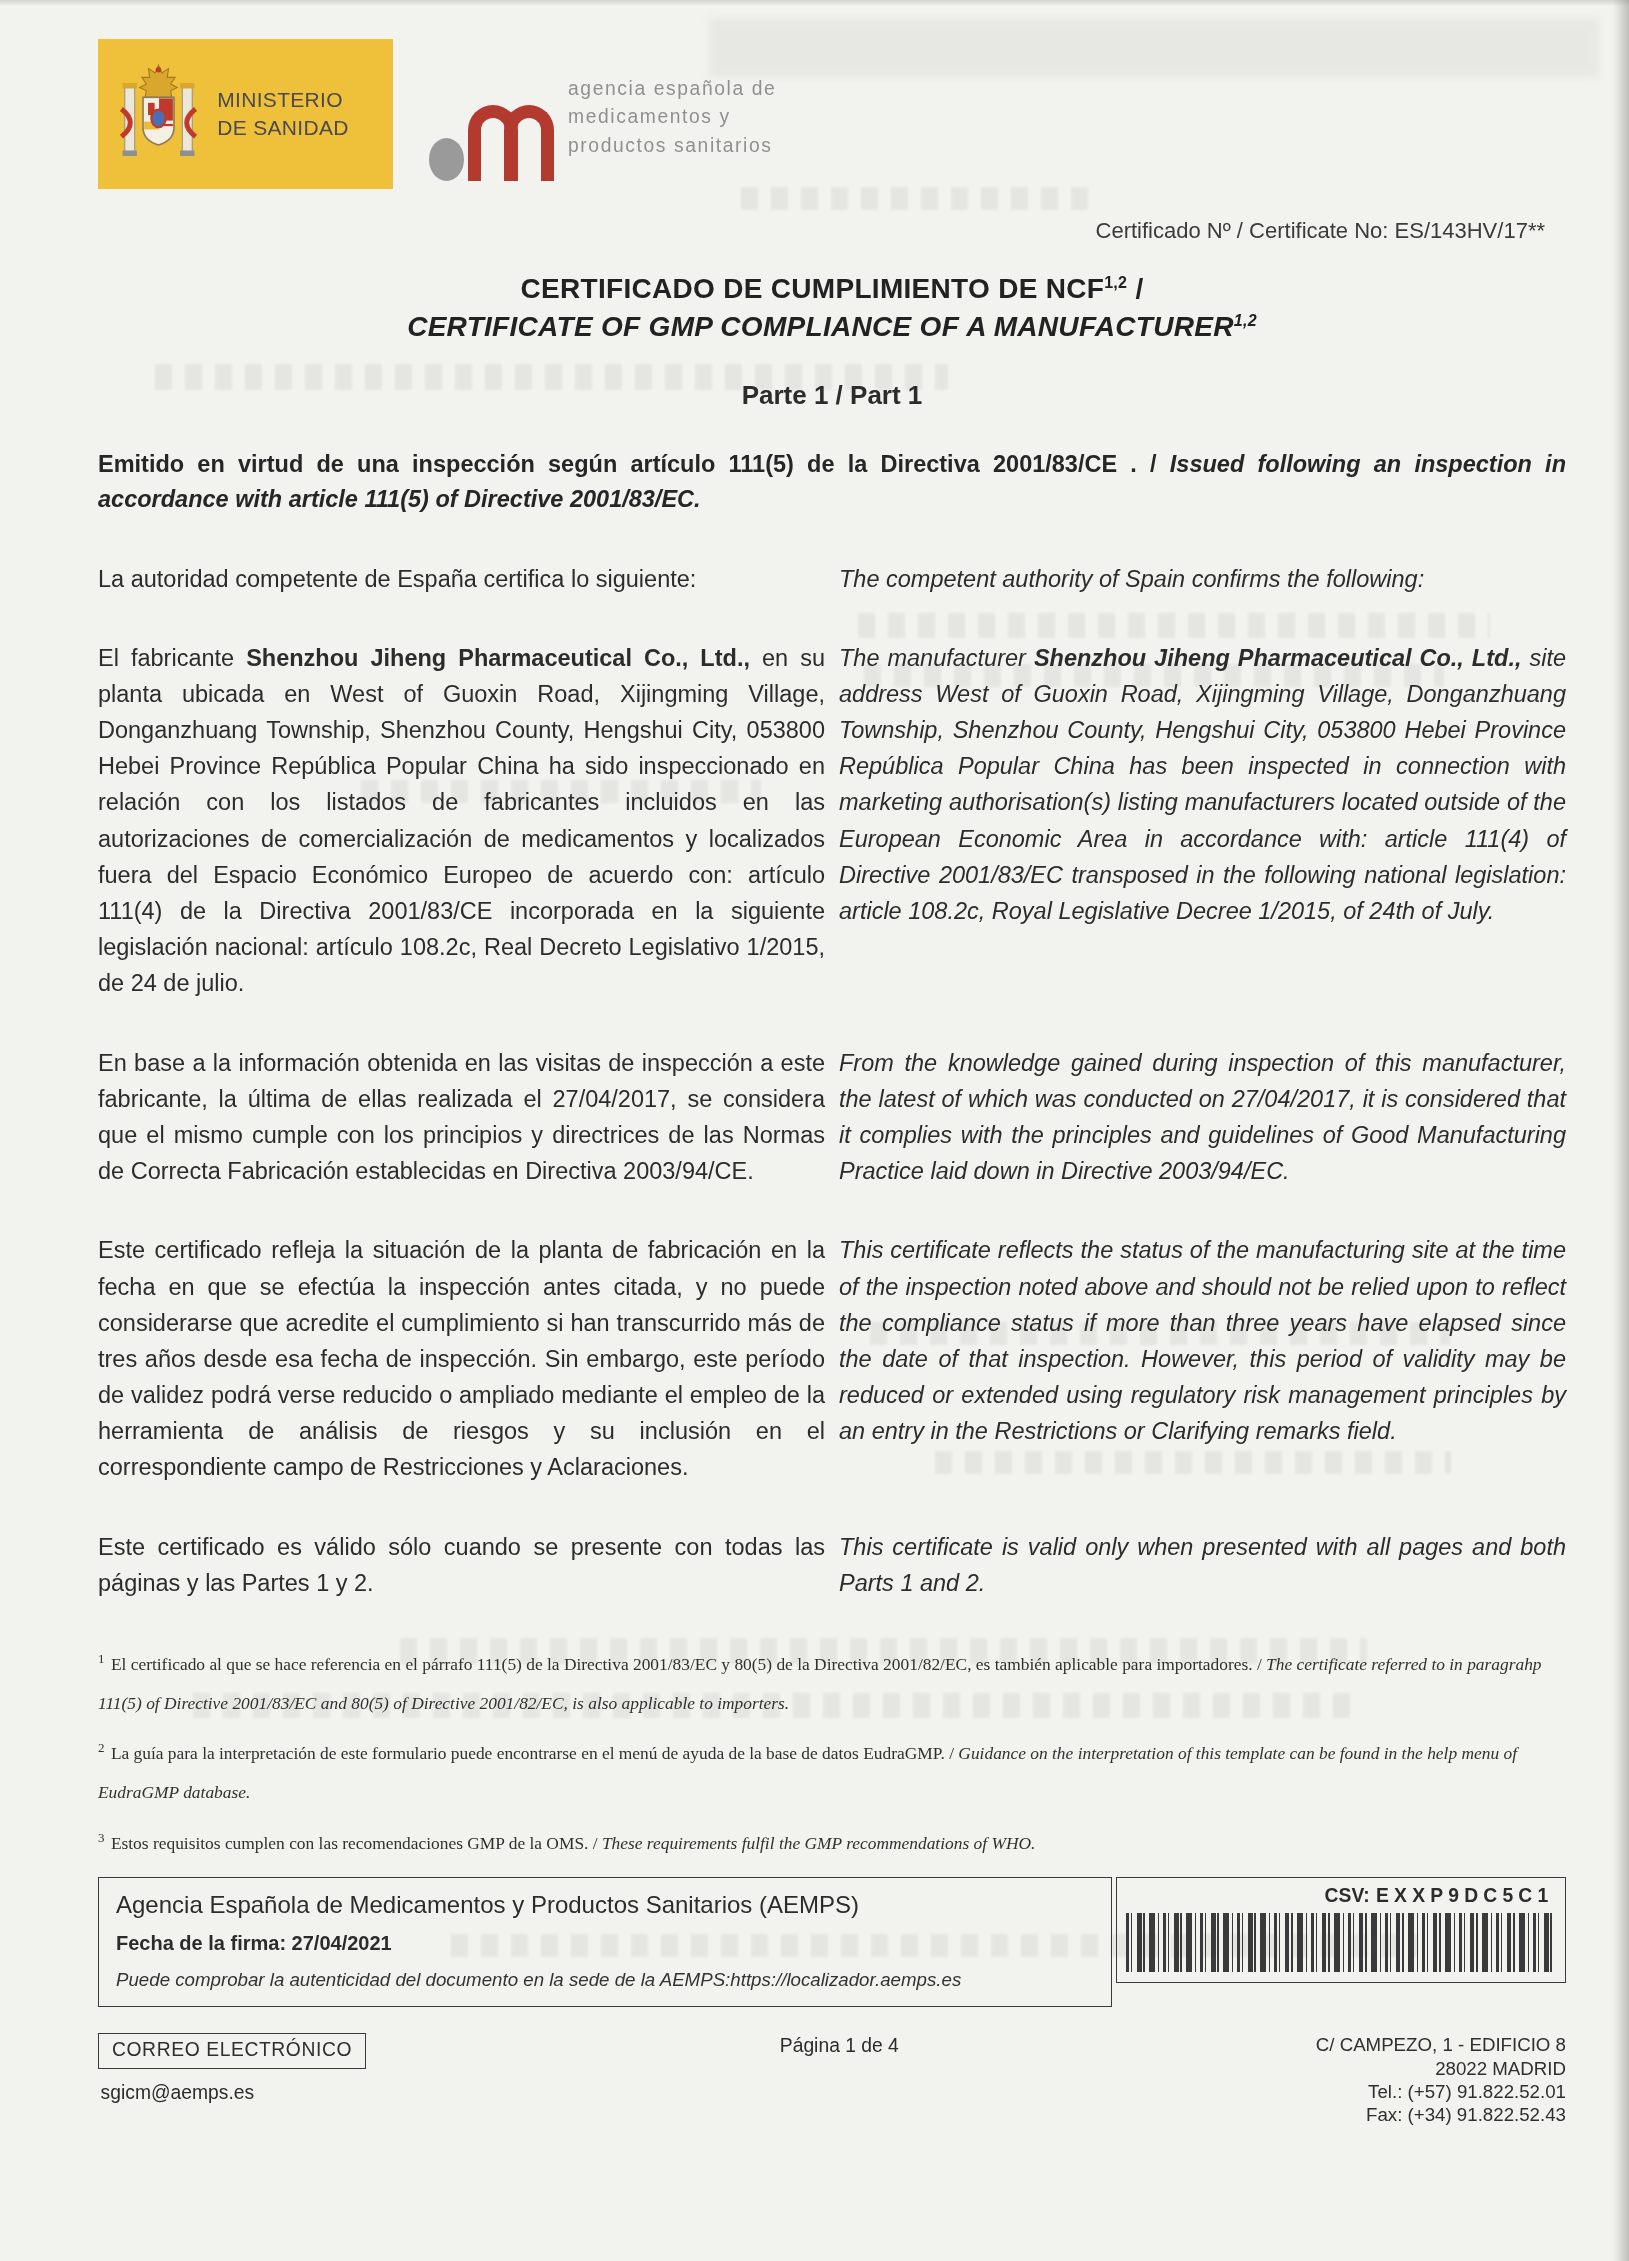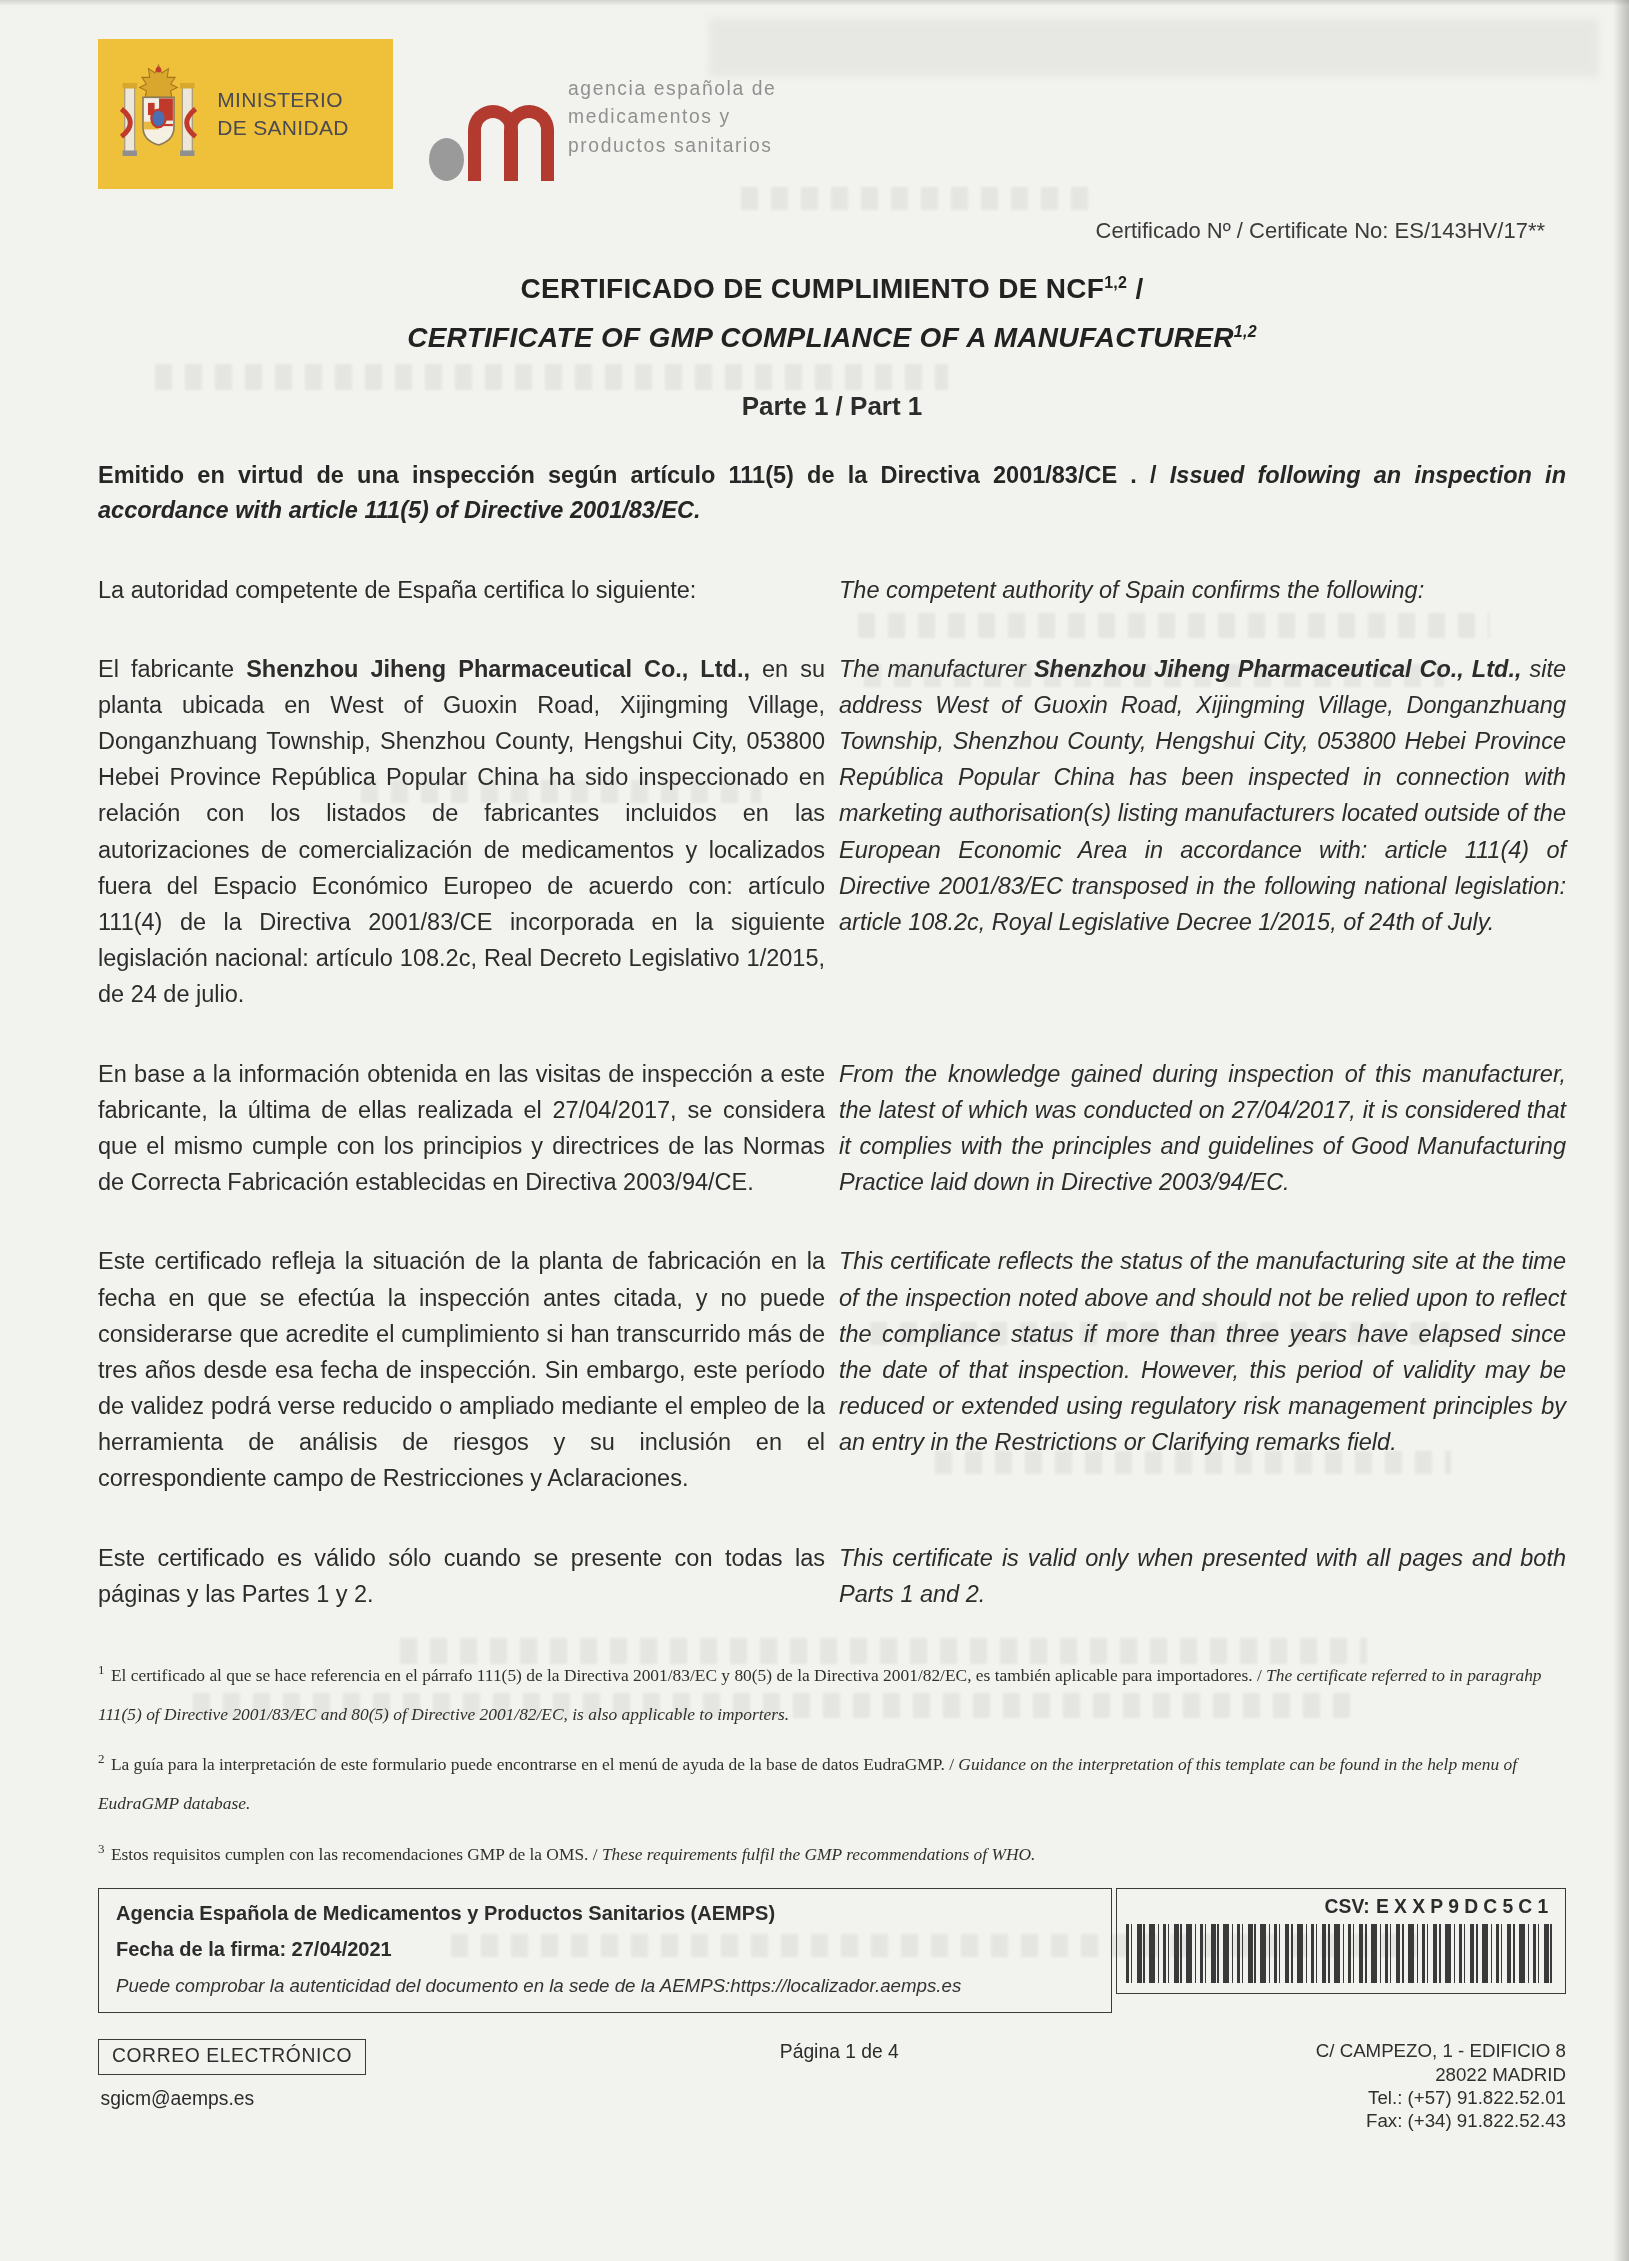--- a/index.html
+++ b/index.html
@@ -36,21 +36,21 @@
   .m-arch.a2 { left:84px; }
   .aemps-text { position:absolute; left:148px; top:15.5px; font-size:19.3px; color:#909090;
     font-weight:500; letter-spacing:1.6px; line-height:1.5; }
   .cert-no { position:absolute; top:218px; right:85px; font-size:22px; color:#3b3b3b; z-index:2; }
 
   
   .content { position:relative; z-index:1; padding:273px 64px 0 98px; }
   .t-line1 { text-align:center; font-size:28px; font-weight:bold; color:#222;
     letter-spacing:0.3px; }
   .t-line2 { text-align:center; font-size:28px; font-weight:bold; font-style:italic;
-    color:#222; margin-top:17px; letter-spacing:0.3px; }
+    color:#222; margin-top:6px; letter-spacing:0.3px; }
   .t-sup { font-size:16px; vertical-align:super; }
   .t-part { text-align:center; font-size:26px; font-weight:bold; margin-top:37px; }
   .intro { margin-top:36px; font-size:23.5px; font-weight:bold; line-height:1.5;
     text-align:justify; color:#262626; }
   .intro .en { font-style:italic; }
   .rows { margin-top:43px; }
   .row { display:grid; grid-template-columns:1fr 1fr; column-gap:14px; margin-bottom:43px; }
   .es, .en-col { font-size:23.5px; line-height:1.54; text-align:justify; color:#2c2c2c; }
   .en-col { font-style:italic; }
   .b { font-weight:bold; }
@@ -58,21 +58,21 @@
   
   .footnotes { margin-top:22px; font-family:"Liberation Serif", serif; font-size:17.4px;
     color:#30302e; }
   .footnote { margin-bottom:10.3px; line-height:2.25; }
   .fn-num { vertical-align:super; font-size:13px; margin-right:6.4px; }
   .fn-en { font-style:italic; }
 
   
   .footer-boxes { display:flex; align-items:flex-start; margin-top:14px; }
   .agency-box { width:1014px; flex:none; border:1.9px solid #3a3a3a; padding:13px 17px 15.5px; }
-  .ab-line1 { font-weight:bold; font-size:20px; }
+  .ab-line1 { font-weight:normal; font-size:24px; }
   .ab-line2 { font-weight:bold; font-size:20px; margin-top:13px; }
   .ab-line3 { font-style:italic; font-size:18.7px; margin-top:14px; color:#333; }
   .csv-box { flex:1; border:1.9px solid #3a3a3a; margin-left:3.9px; padding:7.7px 9px 10.3px; }
   .csv-line { font-size:19.3px; font-weight:bold; text-align:right; padding-right:2.6px;
     white-space:nowrap; }
   .csv-val { letter-spacing:5.2px; margin-left:6.4px; }
   .barcode { height:59px; margin-top:5.2px;
     background:
       repeating-linear-gradient(90deg,
         #3a3a3a 0 2.6px, transparent 2.6px 5.2px,

